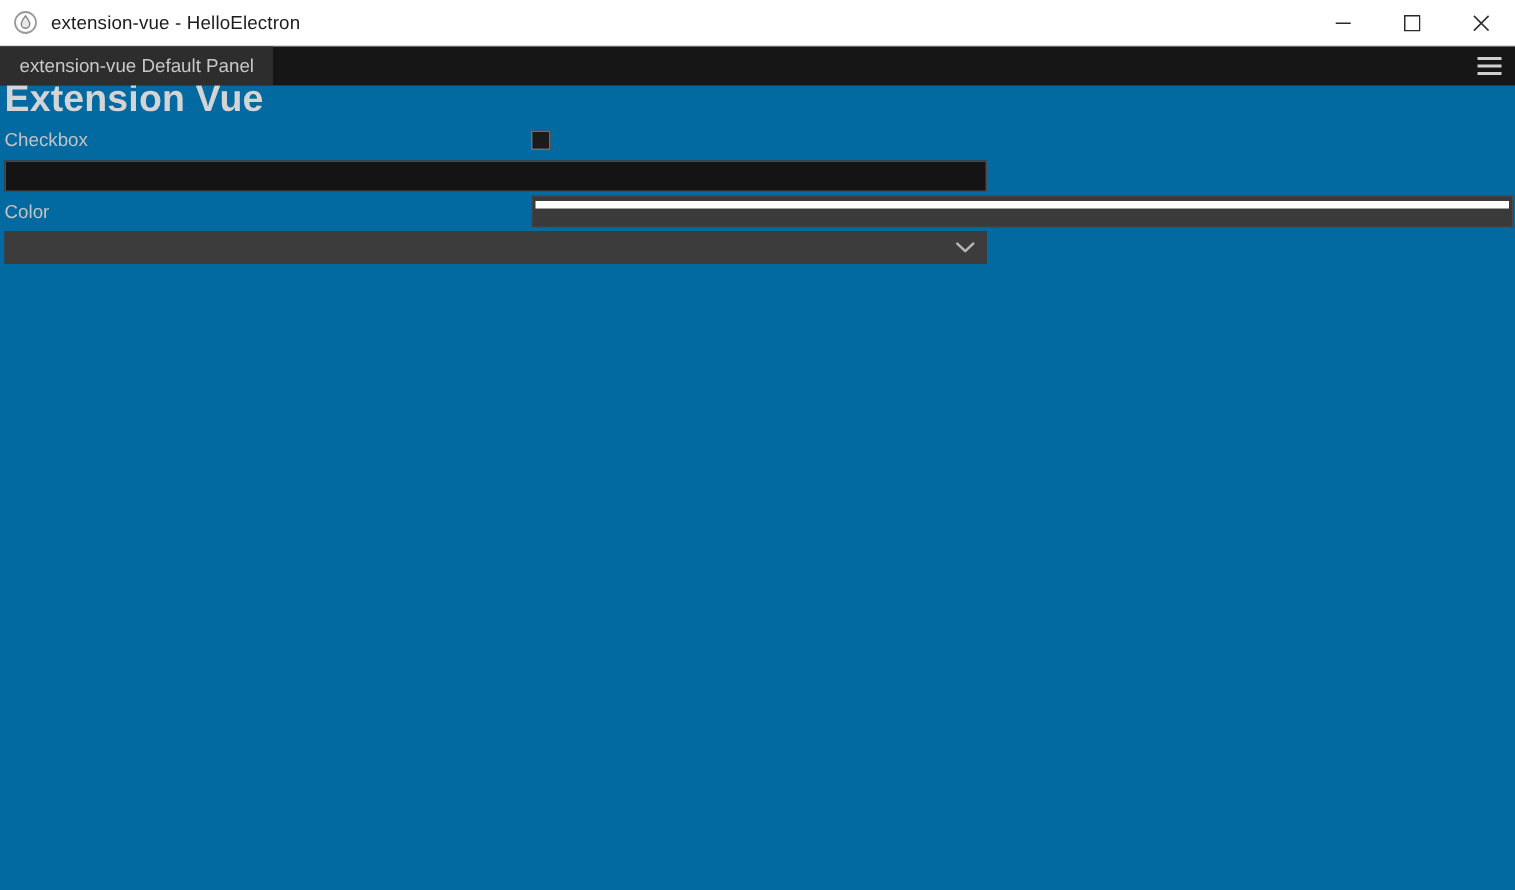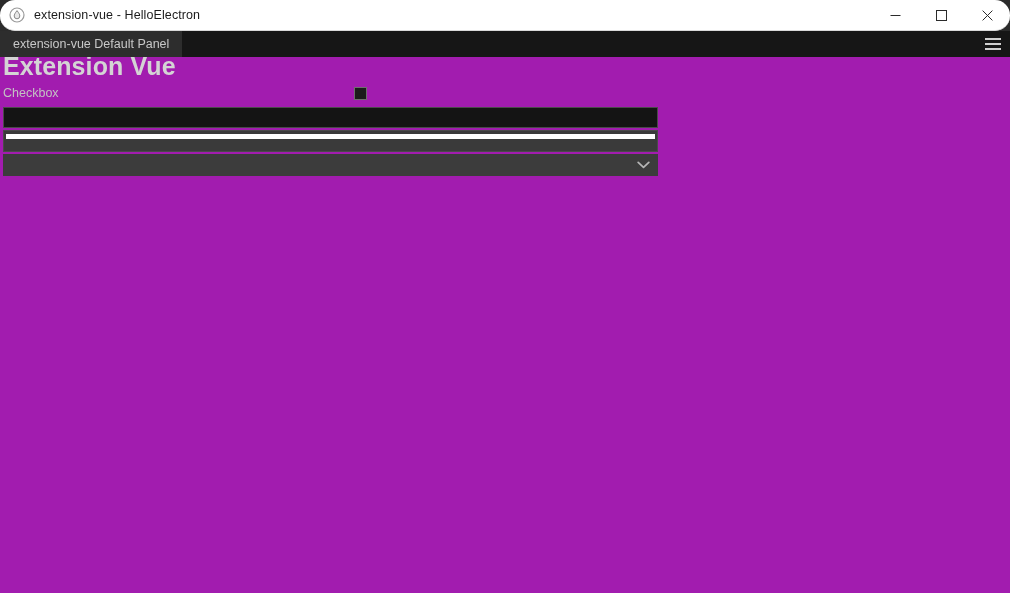--- a/index.html
+++ b/index.html
@@ -29,21 +29,20 @@
   .titlebar {
     position: absolute;
     left: 0; top: 0;
     width: 1010px;
     height: 31px;
     background: #ffffff;
     border-bottom: 1px solid #d9d9d9;
     box-sizing: border-box;
     display: flex;
     align-items: center;
-    border-radius: 15px;
   }
   .title-left {
     display: flex;
     align-items: center;
     padding-left: 9px;
     height: 100%;
     flex: 1 1 auto;
     min-width: 0;
   }
   .app-icon {
@@ -120,21 +119,21 @@
     background: #cfcfcf;
     border-radius: 0;
   }
 
   
   .content {
     position: absolute;
     left: 0; top: 57px;
     width: 1010px;
     height: 536px;
-    background: #a21caf;
+    background: #0369a1;
     overflow: hidden;
   }
   .panel-title {
     margin: 0;
     padding: 0 0 0 3px;
     font-size: 25px;
     line-height: 25px;
     font-weight: bold;
     color: #d4d4d4;
     position: relative;
@@ -300,20 +299,21 @@
         </div>
       </div>
 
       <div class="row">
         <div class="row-field">
           <input class="text-input" type="text" placeholder="" style="">
         </div>
       </div>
 
       <div class="row">
+        <div class="row-label">Color</div>
         <div class="row-field">
           <span class="color-input">
             <span class="color-swatch"></span>
           </span>
         </div>
       </div>
 
       <div class="row">
         <div class="row-field">
           <span class="select-wrap">

